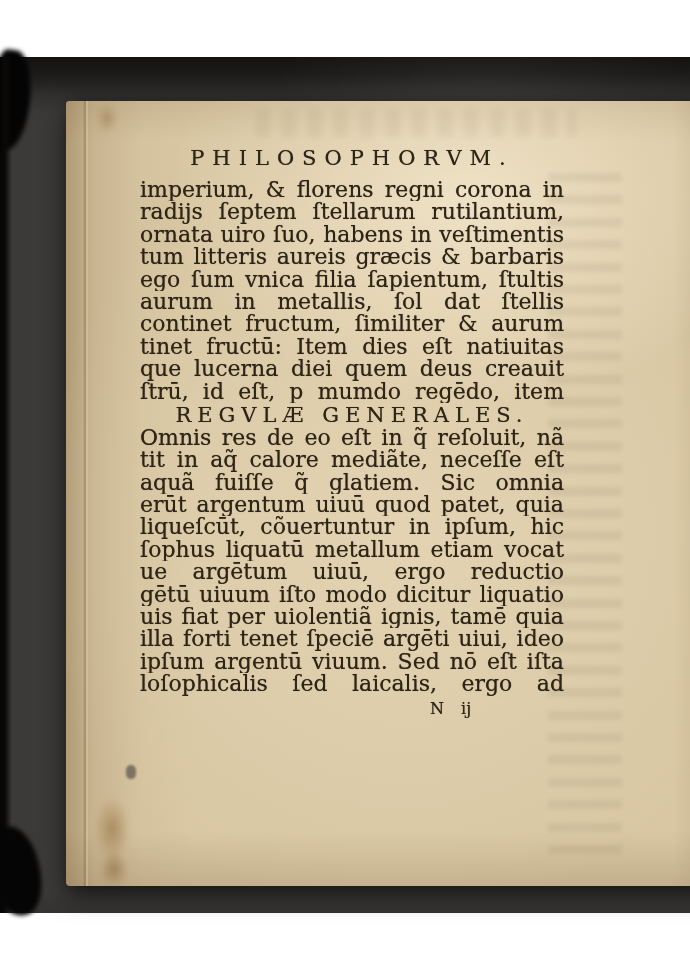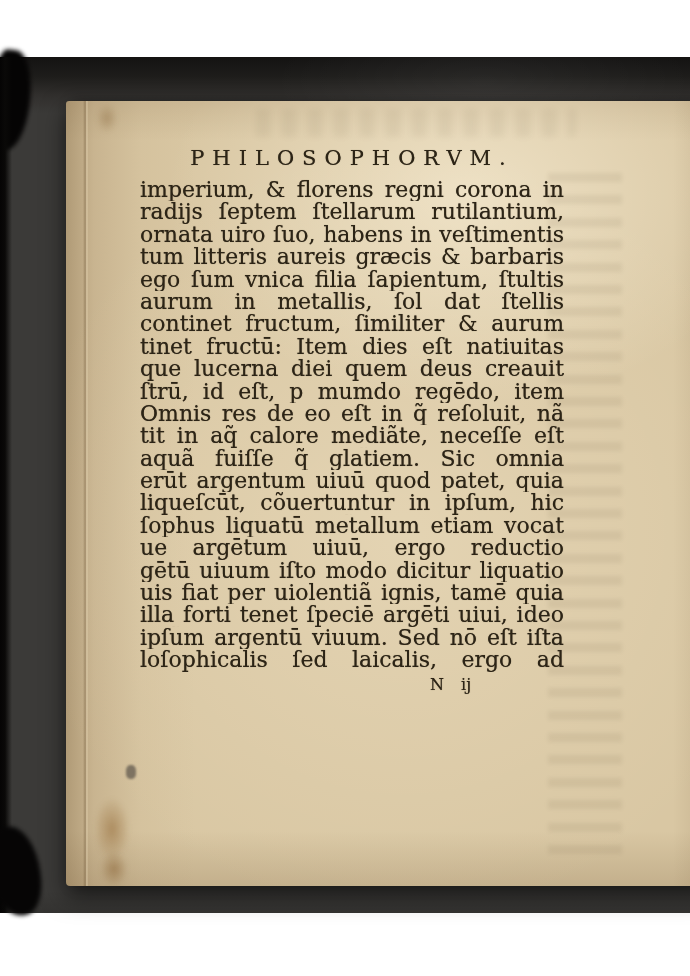--- a/index.html
+++ b/index.html
@@ -147,20 +147,21 @@
       <div class="tline">radijs ſeptem ſtellarum rutilantium, tanq̃ ſponſa</div>
       <div class="tline">ornata uiro ſuo, habens in veſtimentis ſuis ſcrip=</div>
       <div class="tline">tum litteris aureis græcis &amp; barbaris &amp; latinis:</div>
       <div class="tline">ego ſum vnica filia ſapientum, ſtultis penitus ig=</div>
       <div class="tline">aurum in metallis, ſol dat ſtellis lumen &amp; omnem</div>
       <div class="tline">continet fructum, ſimiliter &amp; aurum omnem con</div>
       <div class="tline">tinet fructū: Item dies eſt natiuitas lucis, ſol quo=</div>
       <div class="tline">que lucerna diei quem deus creauit ad opus no=</div>
       <div class="tline">ſtrū, id eſt, p mumdo regēdo, item tinctura debet</div>
 
+      <div class="section-heading">REGVLÆ GENERALES.</div>
 
       <div class="tline">Omnis res de eo eſt in q̃ reſoluit̃, nã glacies cõuer</div>
       <div class="tline">tit̃ in aq̃ calore mediãte, neceſſe eſt ergo ipſã prius</div>
       <div class="tline">aquã fuiſſe q̃ glatiem. Sic omnia metalla prius fu=</div>
       <div class="tline">erūt argentum uiuū quod patet, quia cum in igne</div>
       <div class="tline">liqueſcūt, cõuertuntur in ipſum, hic nota q̃ philo</div>
       <div class="tline">ſophus liquatū metallum etiam vocat mercuriū ſi=</div>
       <div class="tline">ue argētum uiuū, ergo reductio metallorum in ar</div>
       <div class="tline">gētū uiuum iſto modo dicitur liquatio iſta, quam</div>
       <div class="tline">uis fiat per uiolentiã ignis, tamē quia in liquatione</div>

